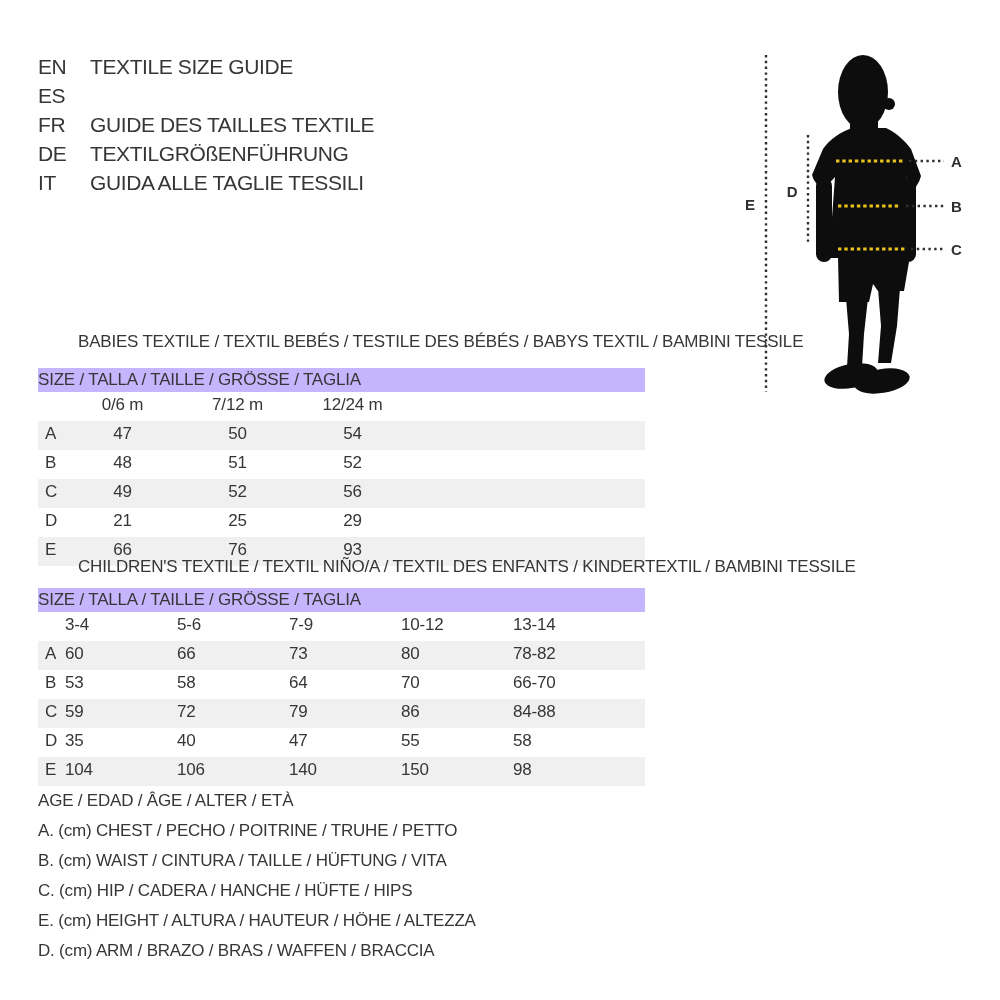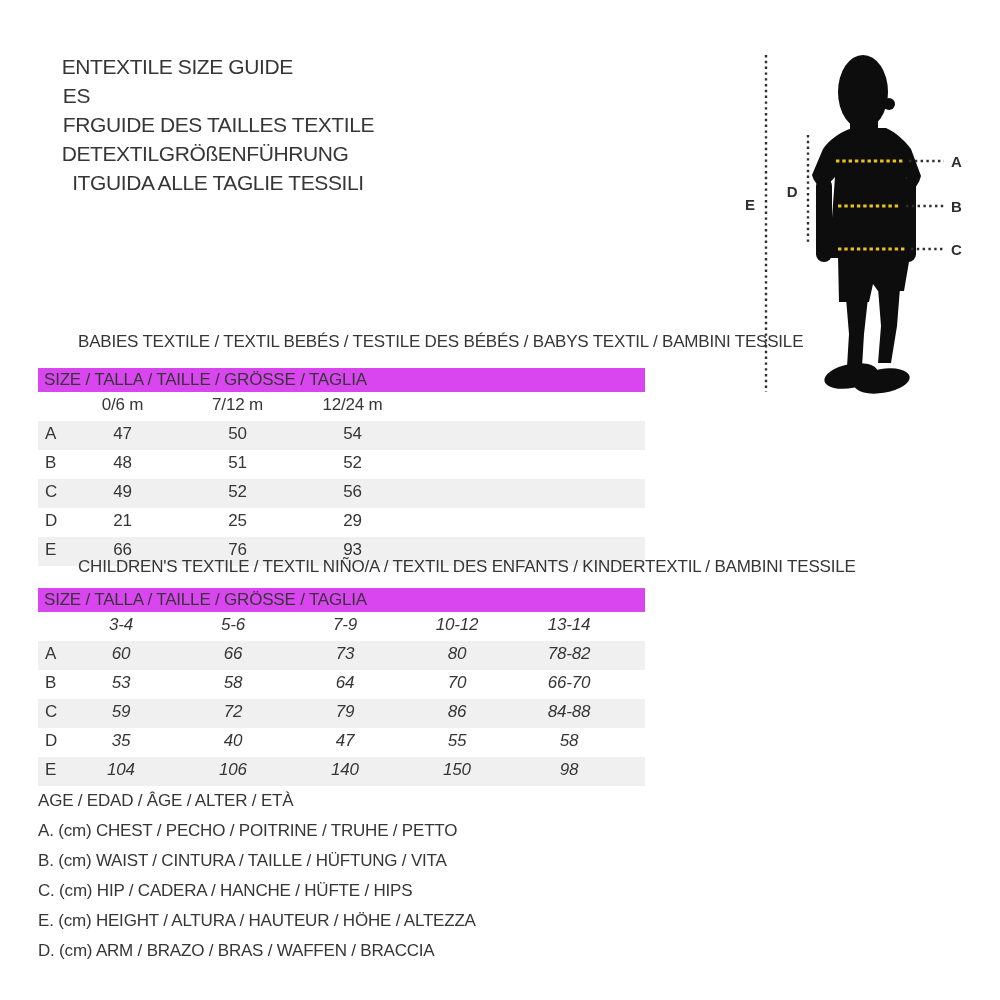--- a/index.html
+++ b/index.html
@@ -4,31 +4,31 @@
 <style>
   html,body{margin:0;padding:0;background:#ffffff;}
   .canvas{
     position:relative;width:1000px;height:1000px;background:#ffffff;
     font-family:"Liberation Sans",sans-serif;color:#363636;
     letter-spacing:-0.2px;overflow:hidden;
   }
   
   .titles{position:absolute;left:38px;top:52px;font-size:21px;line-height:29px;letter-spacing:-0.4px;}
   .trow{display:flex;}
-  .code{width:52px;flex:0 0 52px;text-align:right;}
+  .code{width:52px;flex:0 0 52px;}
   
   .section-title{position:absolute;left:38px;font-size:17px;white-space:nowrap;margin-left:40px;}
   
   .table{position:absolute;left:38px;width:607px;font-size:17px;}
-  .thead{background:#d946ef;height:24px;line-height:24px;padding-left:6px;box-sizing:border-box;}
+  .thead{background:#c4b5fd;height:24px;line-height:24px;box-sizing:border-box;}
   .frow{display:flex;height:29px;line-height:25px;}
   .stripe{background:#f0f0f0;}
   .lbl{flex:0 0 20px;padding-left:7px;}
   .cell{flex:0 0 115px;text-align:center;}
-  .cellc{flex:0 0 112px;text-align:center;font-style:italic;}
+  .cellc{flex:0 0 112px;text-align:left;}
   
   .legend{position:absolute;left:38px;top:786px;font-size:17px;line-height:30px;}
   
   .figure{position:absolute;left:735px;top:45px;width:260px;height:355px;}
   .dots{stroke:#2f2f2f;stroke-width:2.4;stroke-dasharray:2.4 3.4;fill:none;}
   .ydots{stroke:#e9c31a;stroke-width:3;stroke-dasharray:3.4 2.9;fill:none;}
   .mlabel{font-family:"Liberation Sans",sans-serif;font-size:15px;font-weight:700;fill:#2f2f2f;}
 </style>
 </head>
 <body>

